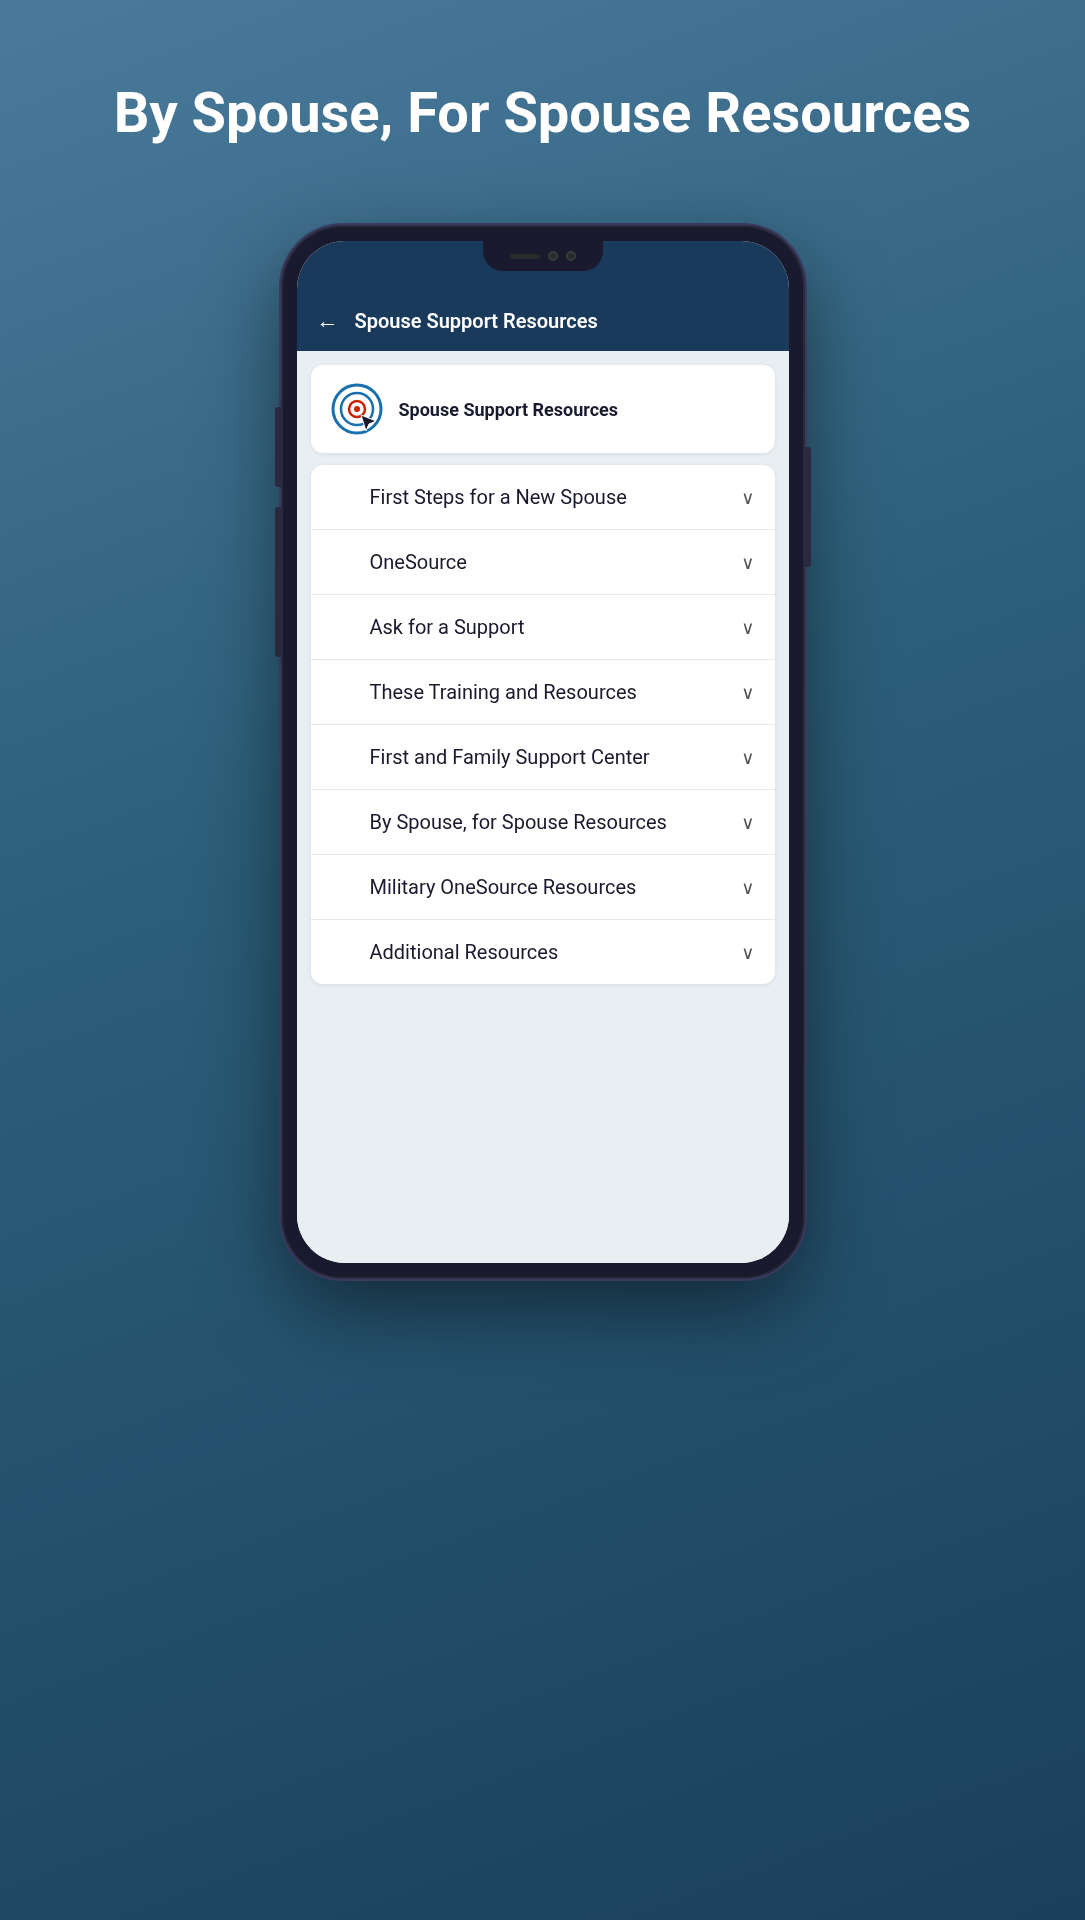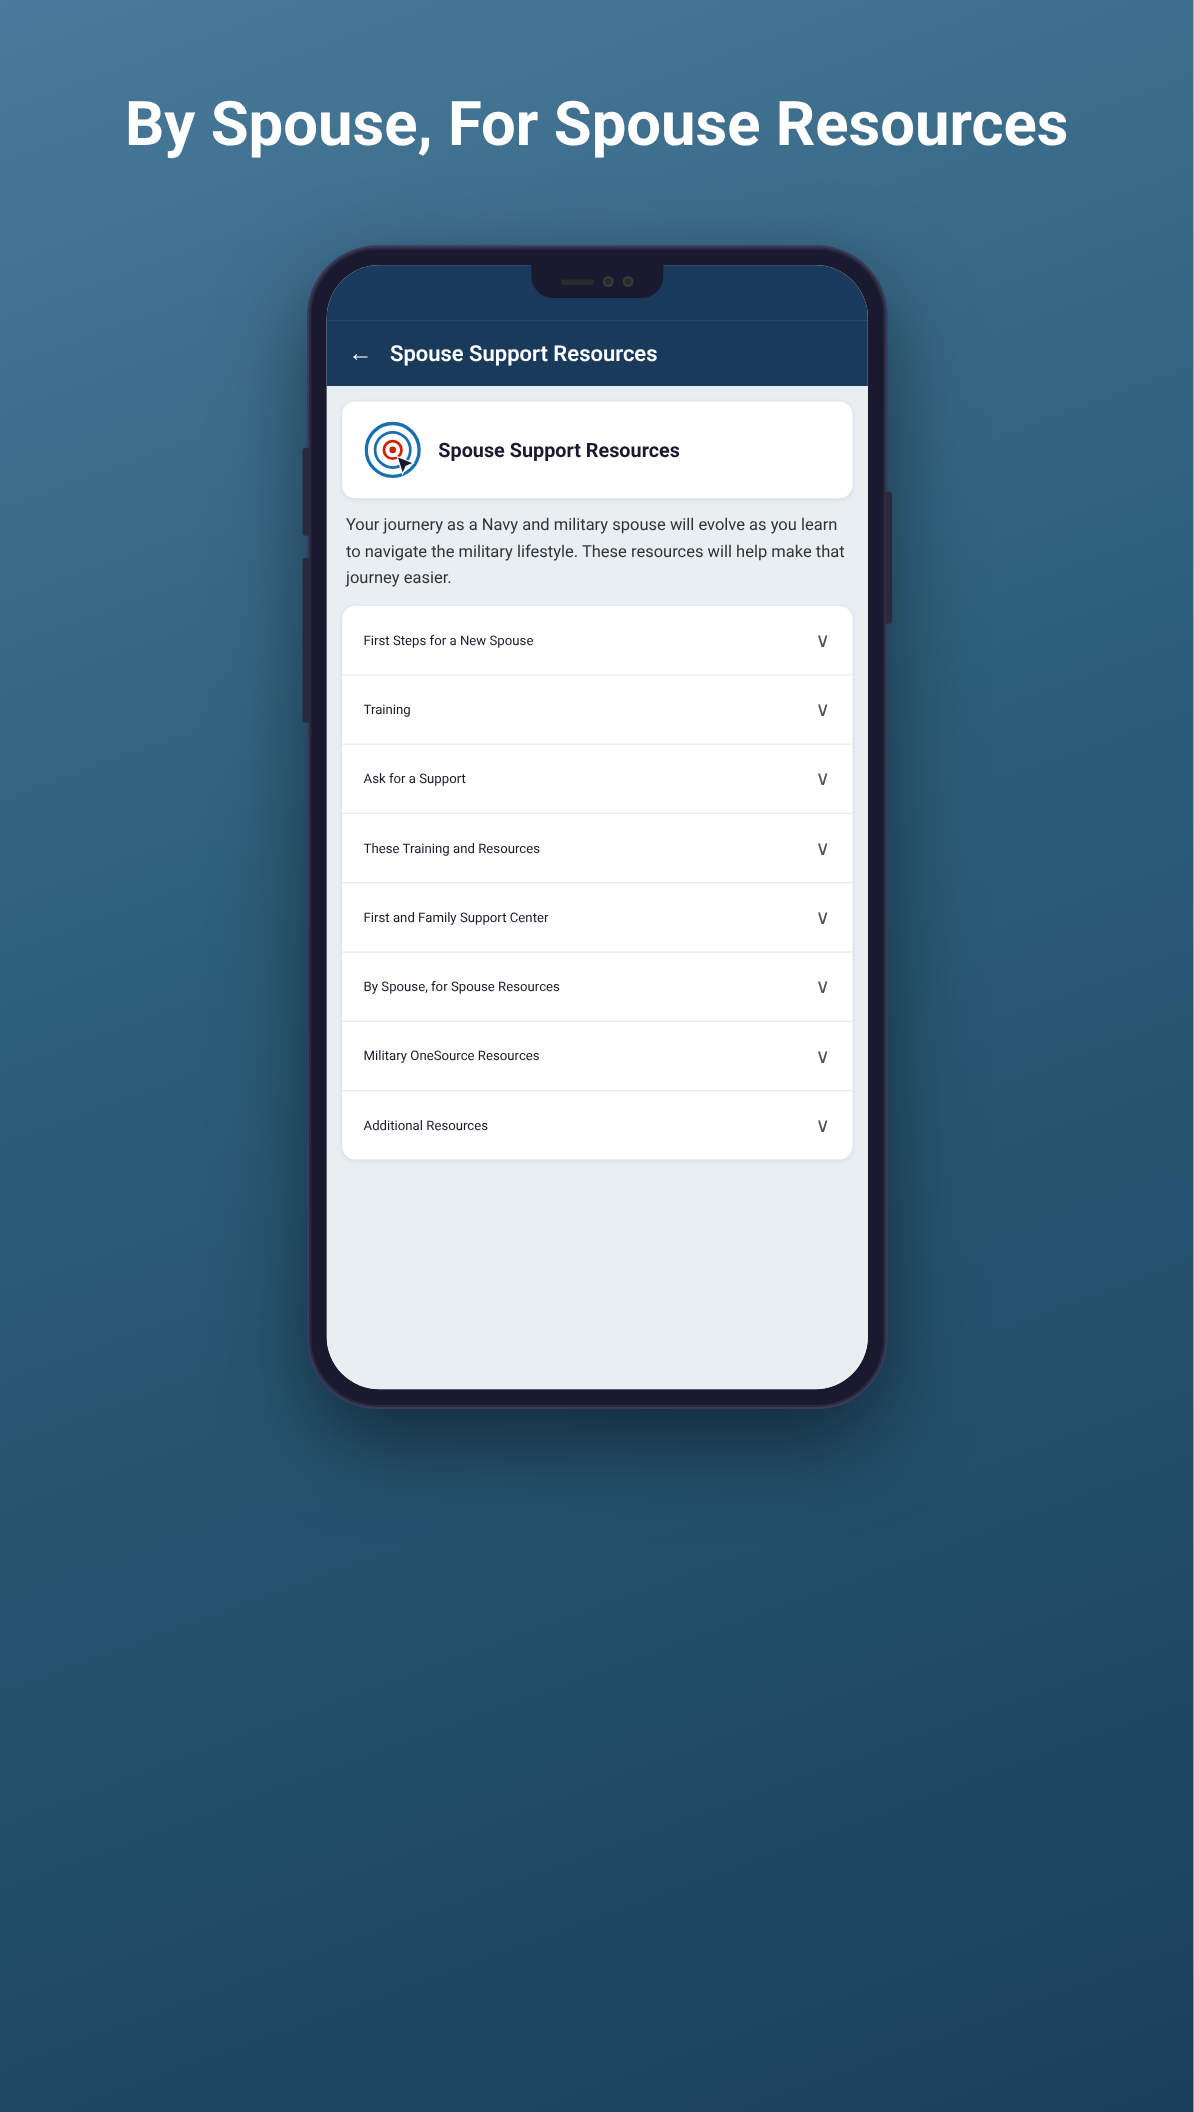--- a/index.html
+++ b/index.html
@@ -186,22 +186,23 @@
       padding: 20px 20px;
       border-bottom: 1px solid #e8e8e8;
       cursor: pointer;
     }
 
     .accordion-item:last-child {
       border-bottom: none;
     }
 
     .accordion-item-label {
-      font-size: 12px;
+      font-size: 20px;
       color: #1a1a2e;
+      margin-left: 39px;
     }
 
     .chevron-icon {
       color: #555;
       font-size: 18px;
     }
 
     .phone-content-scroll {
       height: calc(100% - 110px);
       overflow: hidden;
@@ -245,31 +246,30 @@
             <circle cx="26" cy="26" r="24" fill="none" stroke="#1a6faf" stroke-width="3"></circle>
             <circle cx="26" cy="26" r="16" fill="none" stroke="#1a6faf" stroke-width="2.5"></circle>
             <circle cx="26" cy="26" r="8" fill="none" stroke="#cc2200" stroke-width="2.5"></circle>
             <circle cx="26" cy="26" r="3" fill="#cc2200"></circle>
 
             <polygon points="30,32 35,48 38,41 45,38 30,32" fill="#1a1a2e" stroke="#fff" stroke-width="1"></polygon>
           </svg>
           <span class="header-card-title">Spouse Support Resources</span>
         </div>
 
-        <p class="description-text">Your journery as a Navy and military spouse will evolve as you learn to navigate the military lifestyle. These resources will help make that journey easier.</p>
 
         <div class="accordion-list">
 
           <div class="accordion-item">
             <span class="accordion-item-label">First Steps for a New Spouse</span>
             <span class="chevron-icon">∨</span>
           </div>
 
           <div class="accordion-item">
-            <span class="accordion-item-label">Training</span>
+            <span class="accordion-item-label">OneSource</span>
             <span class="chevron-icon">∨</span>
           </div>
 
           <div class="accordion-item">
             <span class="accordion-item-label">Ask for a Support</span>
             <span class="chevron-icon">∨</span>
           </div>
 
           <div class="accordion-item">
             <span class="accordion-item-label">These Training and Resources</span>

